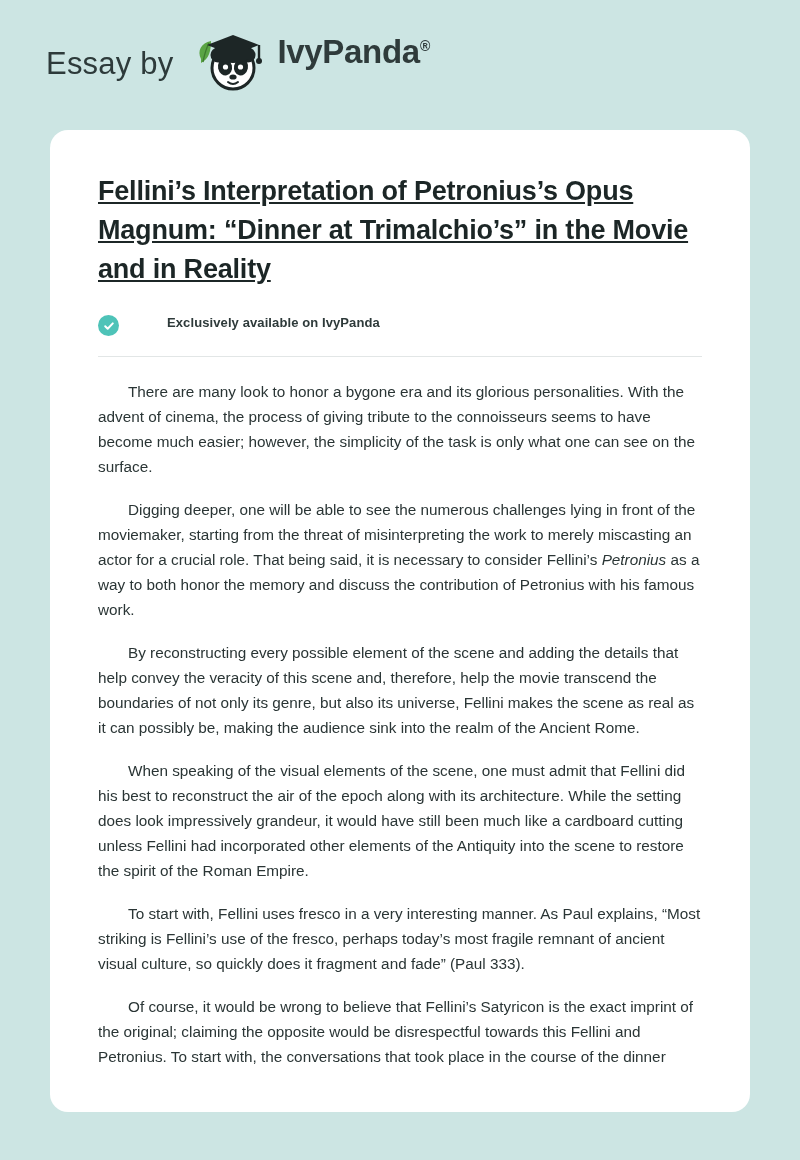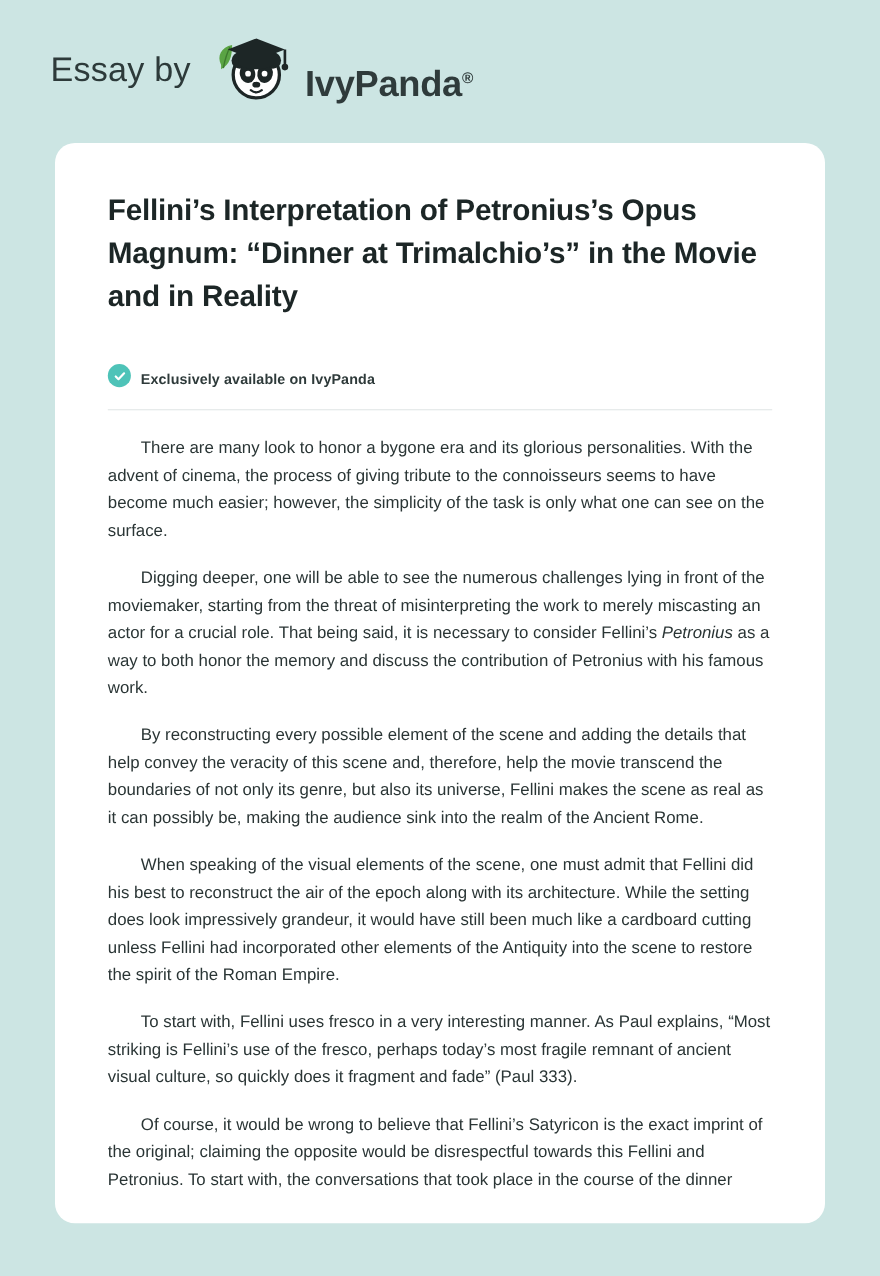--- a/index.html
+++ b/index.html
@@ -29,21 +29,21 @@
   }
   .brand-essay {
     font-size: 31px;
     color: #2d3a3a;
     font-weight: 400;
     letter-spacing: 0.2px;
     margin-right: 14px;
   }
   .brand-logo {
     display: flex;
-    align-items: flex-end;
+    align-items: flex-start;
   }
   .panda-mark {
     position: relative;
     width: 86px;
     height: 62px;
     margin-right: 4px;
   }
   .panda-svg { display: block; }
   .brand-name {
     font-size: 33px;
@@ -68,27 +68,29 @@
     border-radius: 18px;
     box-sizing: border-box;
     padding: 42px 48px 0 48px;
     overflow: hidden;
   }
   .doc-title {
     font-size: 27px;
     line-height: 39px;
     font-weight: bold;
     color: #1c2626;
-    margin: 0 0 42px 0;
+    margin: 0 0 26px 0;
     letter-spacing: -0.2px;
+    text-decoration: underline;
   }
   .exclusive {
     display: flex;
-    align-items: flex-end;
+    align-items: flex-start;
     margin-bottom: 20px;
+    gap: 39px;
   }
   .check-badge {
     width: 21px;
     height: 21px;
     border-radius: 50%;
     background: #4ec3b8;
     display: inline-flex;
     align-items: center;
     justify-content: center;
     margin-right: 9px;

